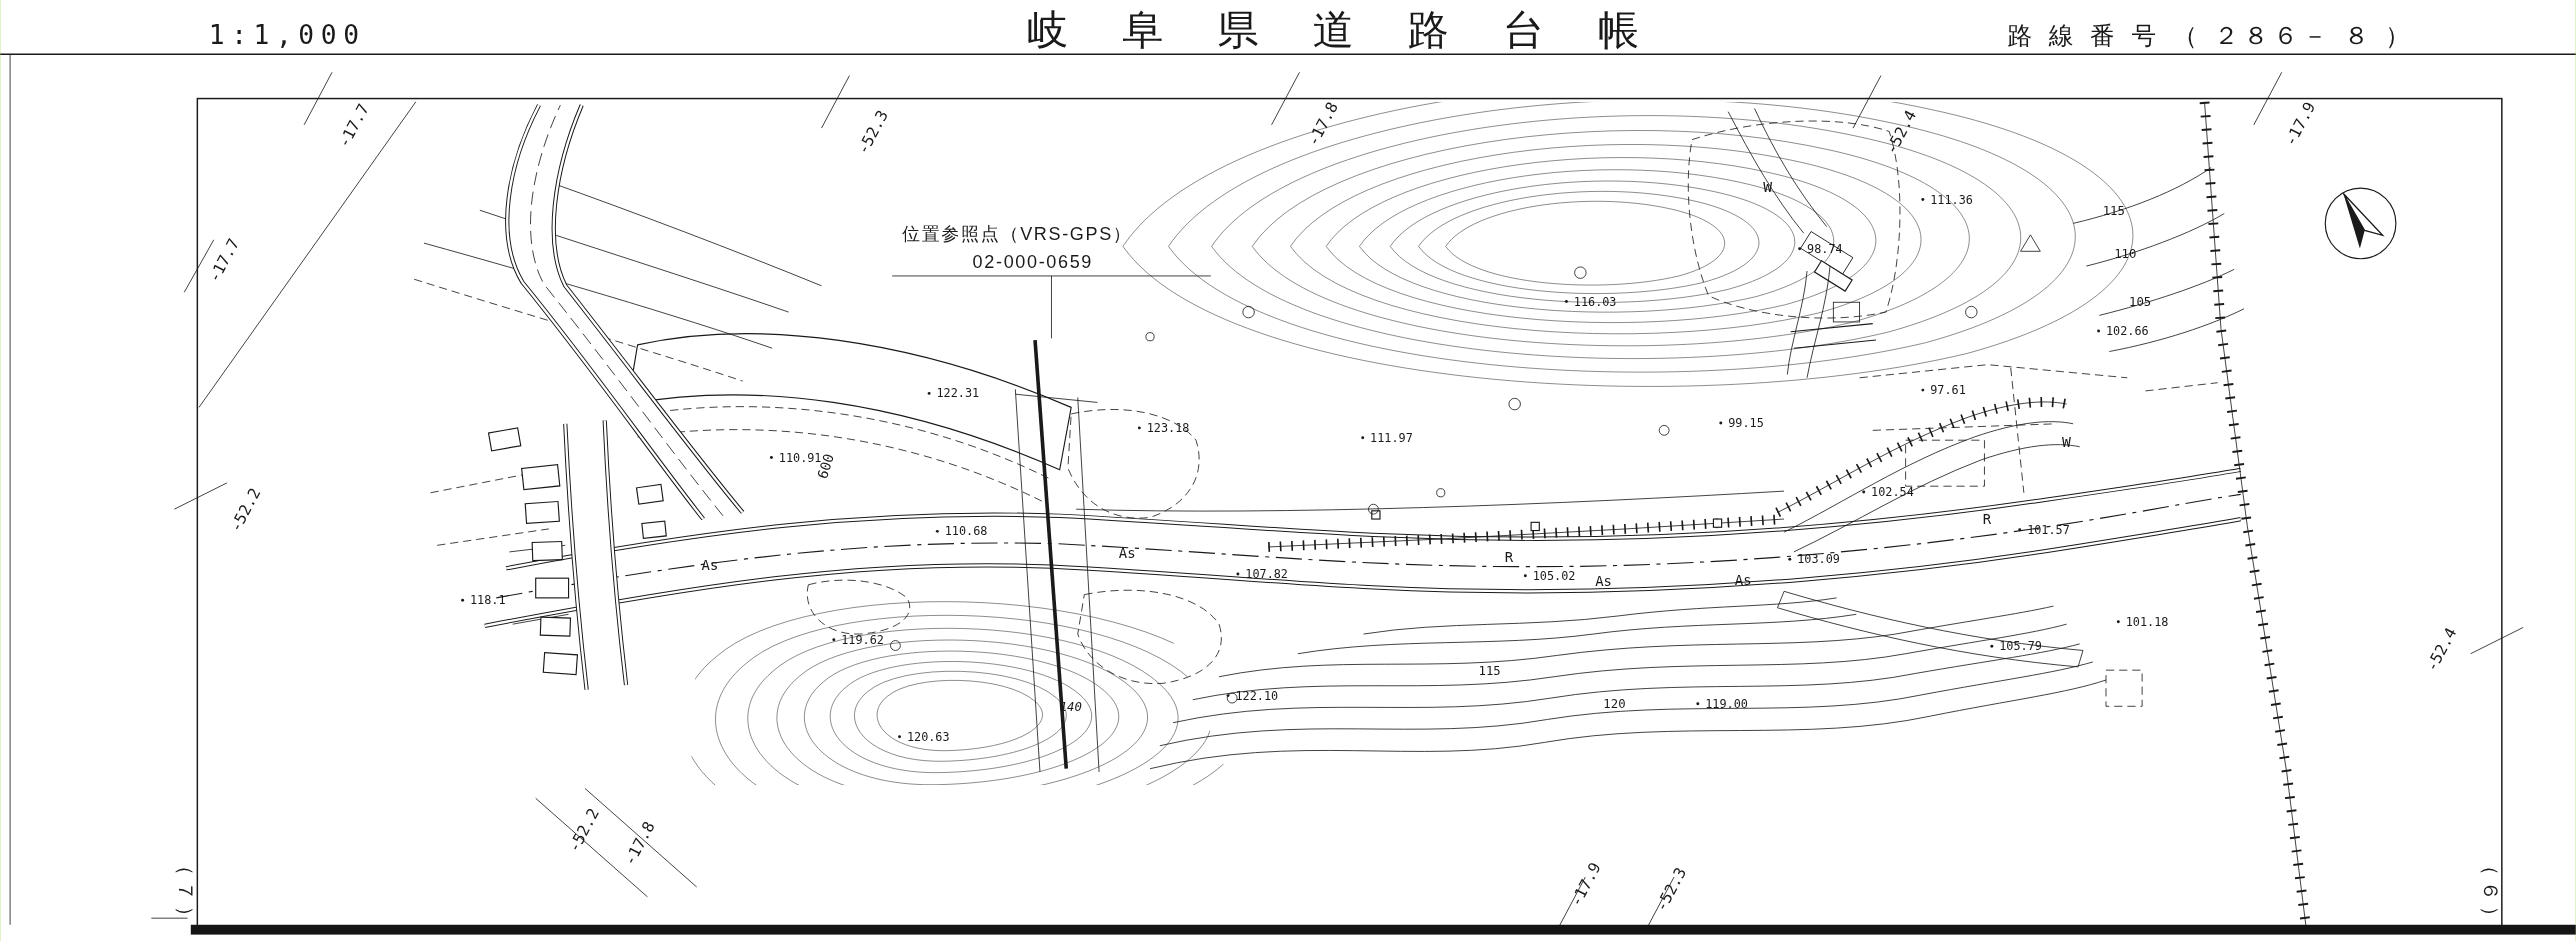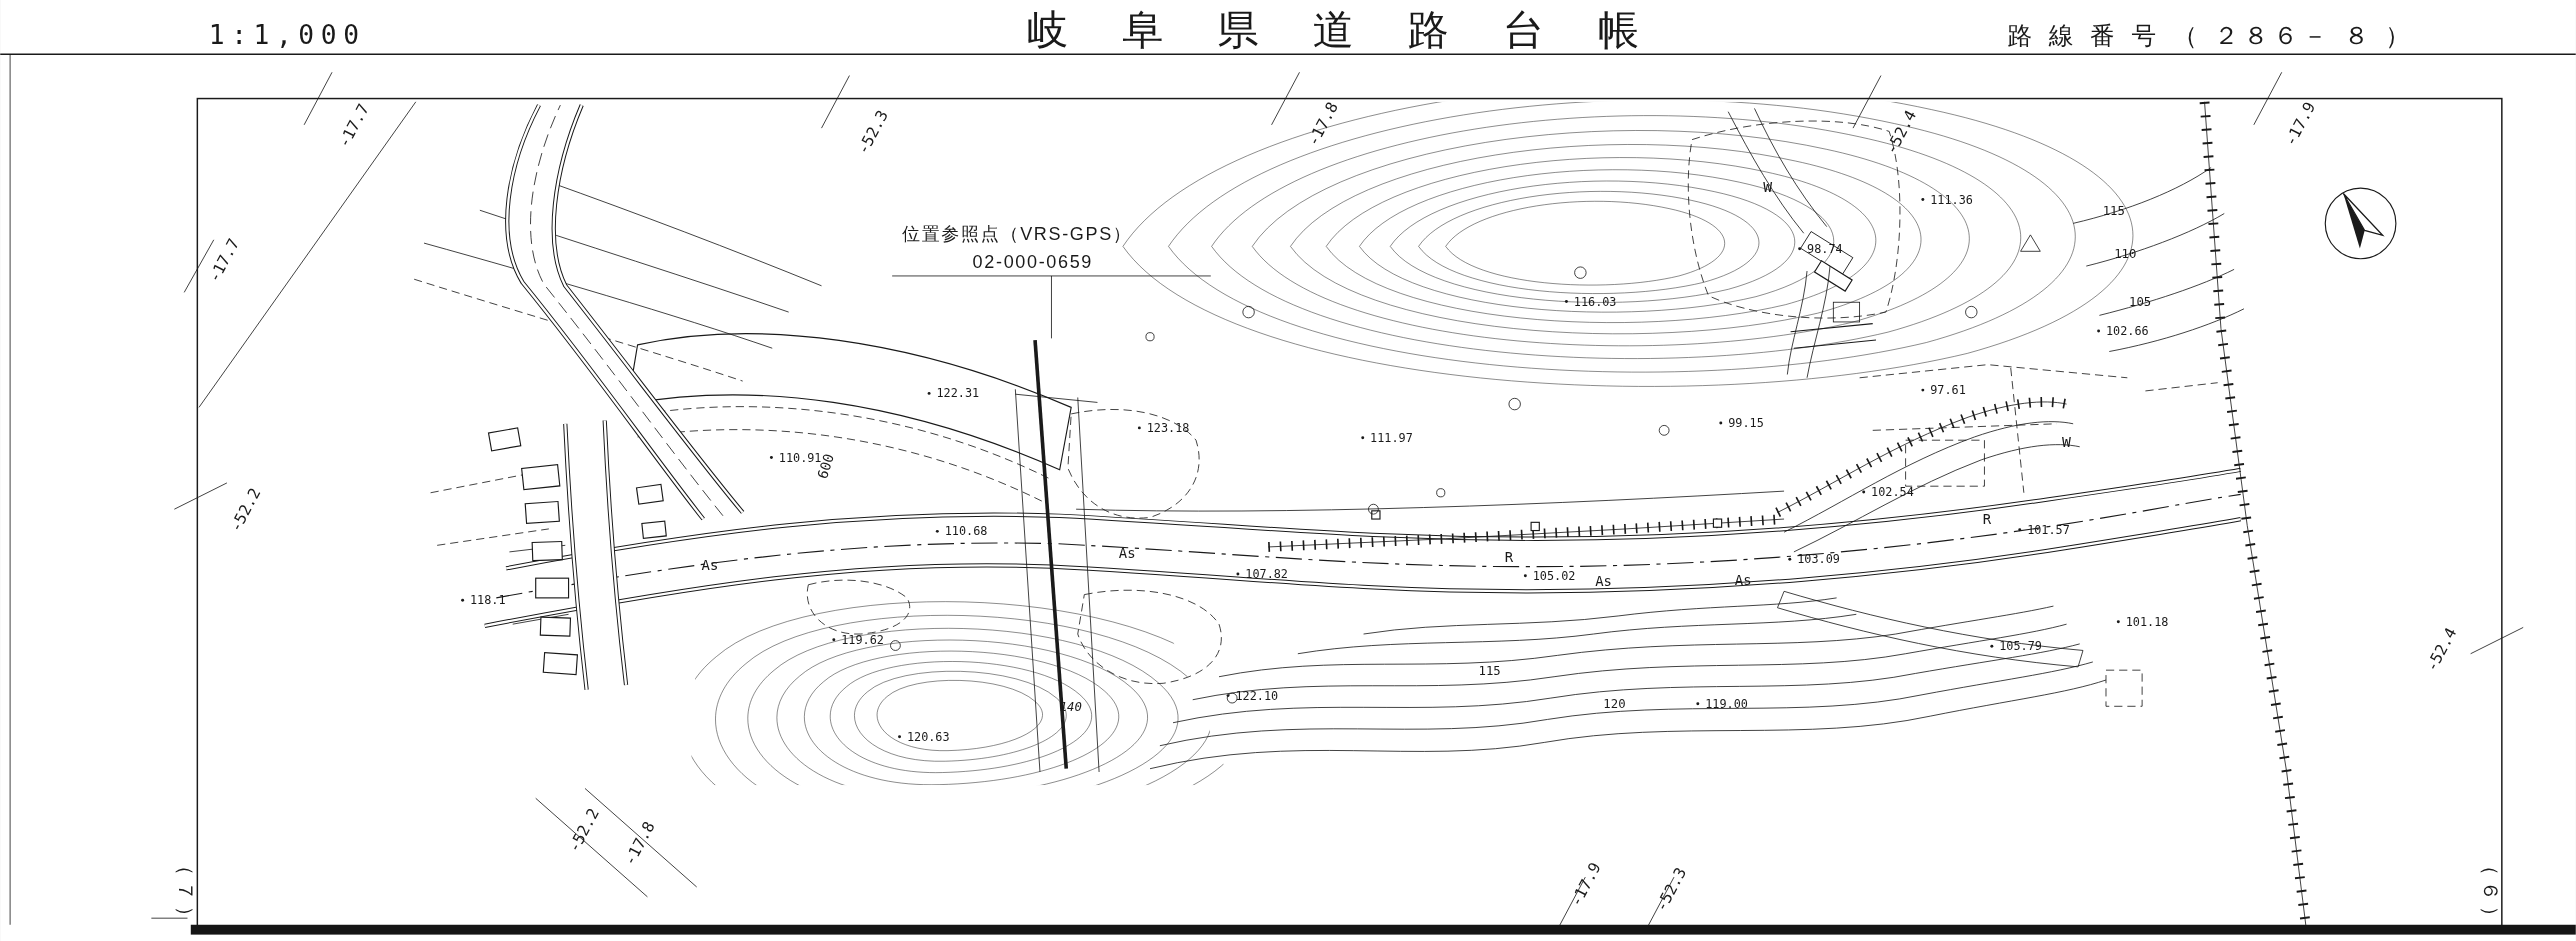--- a/index.html
+++ b/index.html
@@ -1,16 +1,16 @@
 <!DOCTYPE html>
 <html style="font-size:9.6px"><head>
 <meta charset="utf-8">
 <style>
   html,body{margin:0;padding:0;background:#ffffff;}
-  .sheet{position:relative;width:2576px;height:942px;background:#e5e5e5;overflow:hidden;}
+  .sheet{position:relative;width:2576px;height:942px;background:#84cc16;overflow:hidden;}
   svg{display:block;width:100%;height:100%;}
   text{fill:#1a1a1a;}
   .lbl{font-family:"DejaVu Sans Mono",monospace;}
   .grid{font-size:9.5px;}
   .spot{font-size:7.2px;}
   .road{font-size:8.5px;}
   .water{font-size:9px;}
   .contour{font-size:7.5px;}
   .it{font-style:italic;}
   .hdr-scale{font-size:16px;letter-spacing:4px;font-family:"DejaVu Sans Mono",monospace;}

